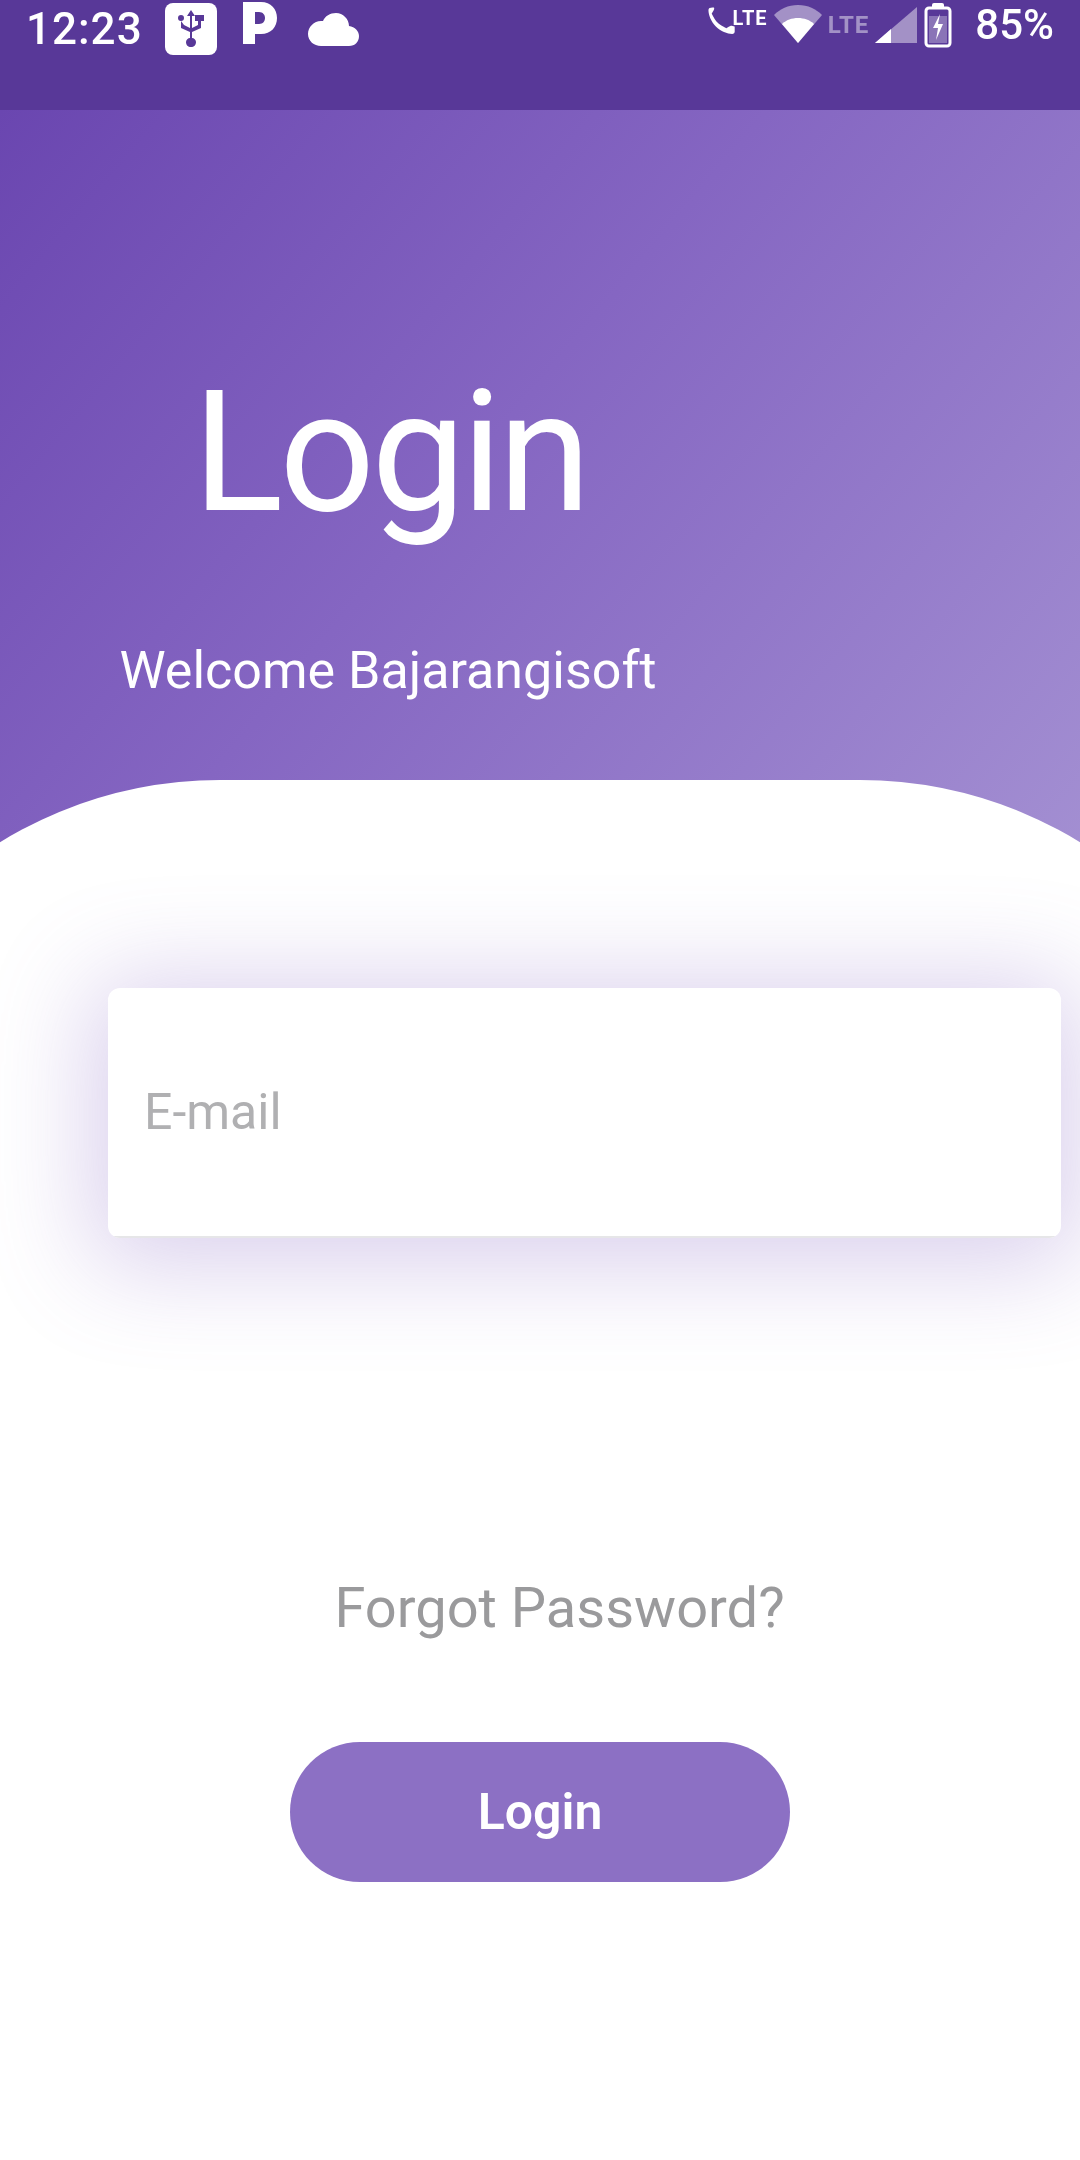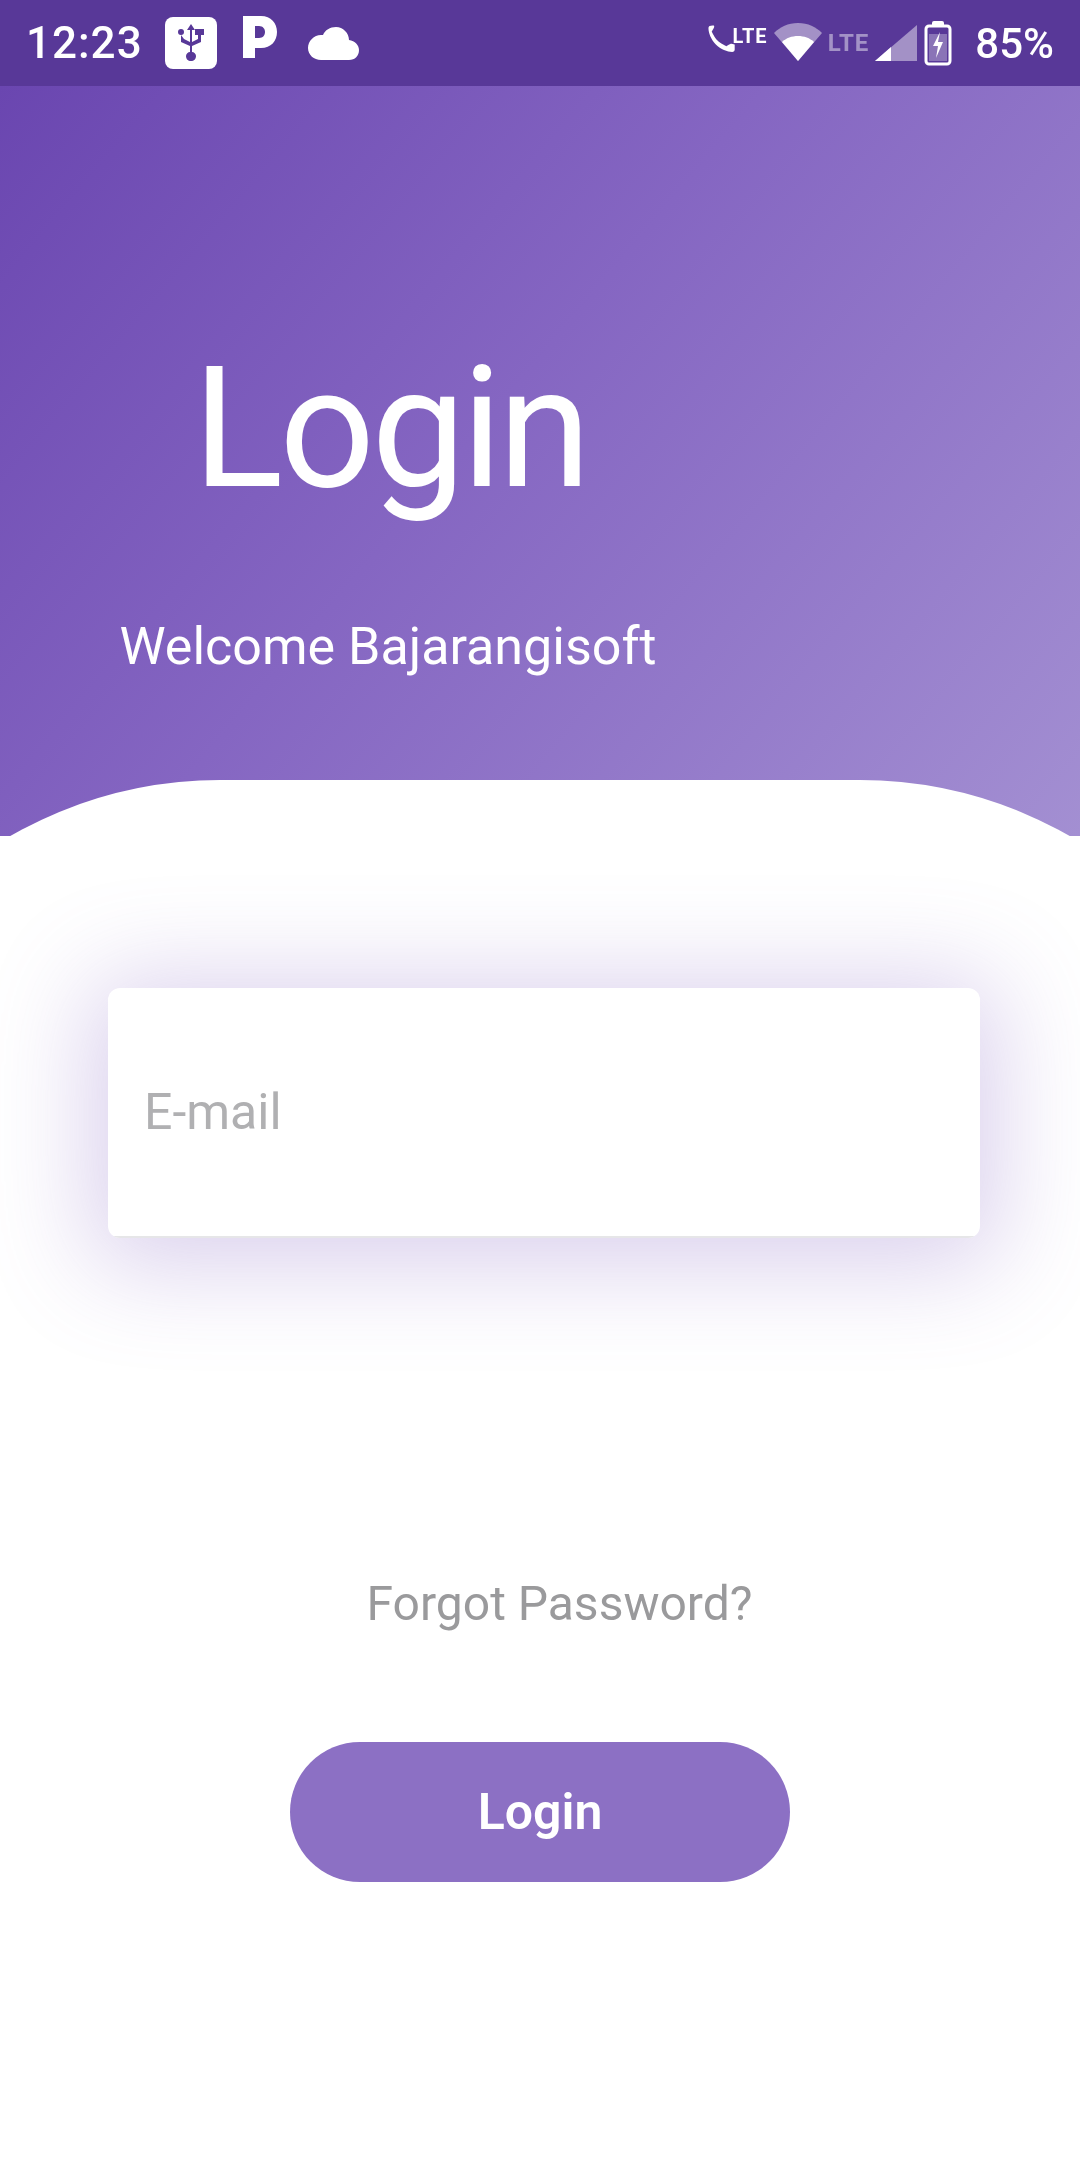--- a/index.html
+++ b/index.html
@@ -10,24 +10,24 @@
     body {
       width: 1080px;
       height: 2160px;
       font-family: -apple-system, BlinkMacSystemFont, 'Segoe UI', Roboto, sans-serif;
       background: #ffffff;
       overflow: hidden;
       position: relative;
     }
     .status-bar {
       width: 100%;
-      height: 86px;
+      height: 110px;
       background: #583898;
       display: flex;
-      align-items: center;
+      align-items: flex-start;
       justify-content: space-between;
       padding: 0 26px;
       color: #ffffff;
       font-size: 40px;
       font-weight: 500;
     }
     .status-left {
       display: flex;
       align-items: center;
       gap: 22px;
@@ -107,21 +107,21 @@
       right: -200px;
       bottom: 0;
       background: #ffffff;
       border-top-left-radius: 420px;
       border-top-right-radius: 420px;
     }
     .form-card {
       position: absolute;
       top: 988px;
       left: 108px;
-      width: 872px;
+      width: 953px;
       background: #ffffff;
       border-radius: 12px;
       box-shadow: 0 10px 100px 18px rgba(132, 101, 194, 0.3);
       overflow: hidden;
     }
     .input-wrapper {
       width: 100%;
       height: 250px;
       display: flex;
       align-items: center;
@@ -142,21 +142,21 @@
     .input-field::placeholder {
       color: #b0b0b2;
     }
     .forgot-link {
       position: absolute;
       top: 1575px;
       left: 0;
       width: 100%;
       text-align: center;
       color: #9a9a9c;
-      font-size: 48px;
+      font-size: 56px;
       font-weight: 400;
       cursor: pointer;
       padding-left: 39px;
     }
     .login-button {
       position: absolute;
       top: 1742px;
       left: 290px;
       width: 500px;
       height: 140px;

